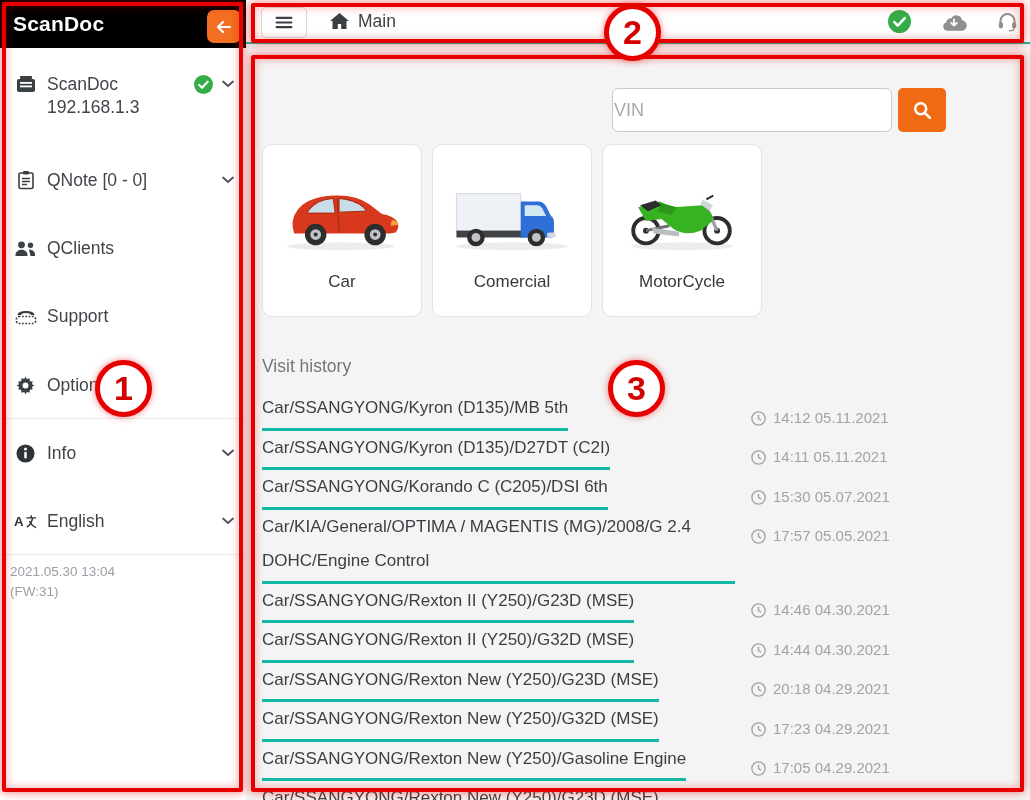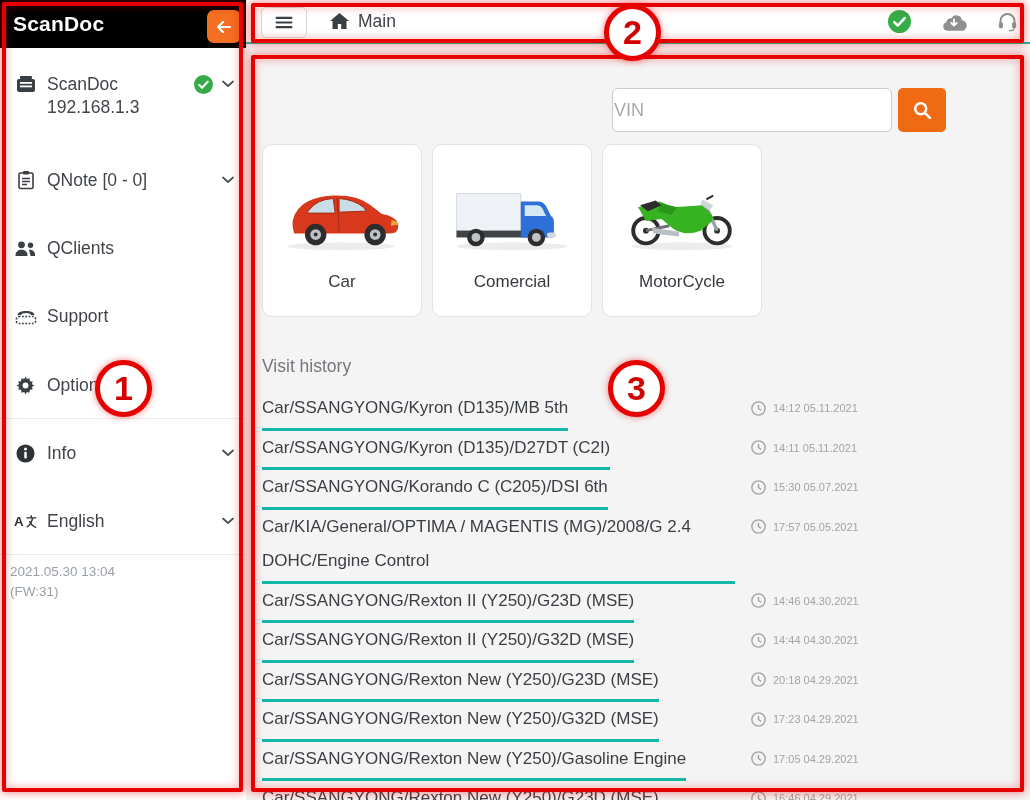--- a/index.html
+++ b/index.html
@@ -48,21 +48,21 @@
   .search-btn{width:48px;height:44px;margin-left:6px;background:#f06a14;border:none;border-radius:5px;display:flex;align-items:center;justify-content:center;cursor:pointer;}
   .cards{position:absolute;left:16px;top:100px;display:flex;gap:10px;}
   .card{width:160px;height:173px;background:#fff;border:1px solid #e3e3e3;border-radius:10px;display:flex;flex-direction:column;align-items:center;justify-content:flex-end;padding-bottom:24px;cursor:pointer;}
   .card .veh{margin-bottom:16px;}
   .card-label{font-size:17px;color:#35393d;}
   .history{position:absolute;left:16px;top:312px;width:762px;}
   .hist-title{font-size:17.5px;color:#73777c;margin:0 0 14px 0;font-weight:400;}
   .hist-row{display:flex;align-items:flex-start;}
   .hist-link-cell{width:473px;min-height:34.5px;display:flex;align-items:center;}
   .hist-link{font-size:17px;color:#3b3f44;line-height:34.5px;border-bottom:3px solid #14b8a6;padding-bottom:2px;cursor:pointer;}
-  .hist-time{height:34.5px;display:flex;align-items:center;gap:7px;margin-left:16px;color:#a3a3a3;font-size:11px;white-space:nowrap;}
+  .hist-time{height:34.5px;display:flex;align-items:flex-end;gap:7px;margin-left:16px;color:#a3a3a3;font-size:15px;white-space:nowrap;}
 
   
   .ann{position:absolute;z-index:50;pointer-events:none;}
   .ann-box{border:4px solid #e60000;border-radius:2px;
     box-shadow:0 0 8px 1px rgba(230,0,0,.45), inset 0 0 8px 1px rgba(230,0,0,.28);}
   #ab1{left:2px;top:2px;width:241px;height:790px;}
   #ab2{left:251px;top:3px;width:773px;height:40px;}
   #ab3{left:251px;top:55px;width:773px;height:737px;}
   .ann-circle{width:57px;height:57px;border:5px solid #e60000;background:#fff;border-radius:50%;
     display:flex;align-items:center;justify-content:center;font-size:34px;font-weight:700;color:#d30000;

